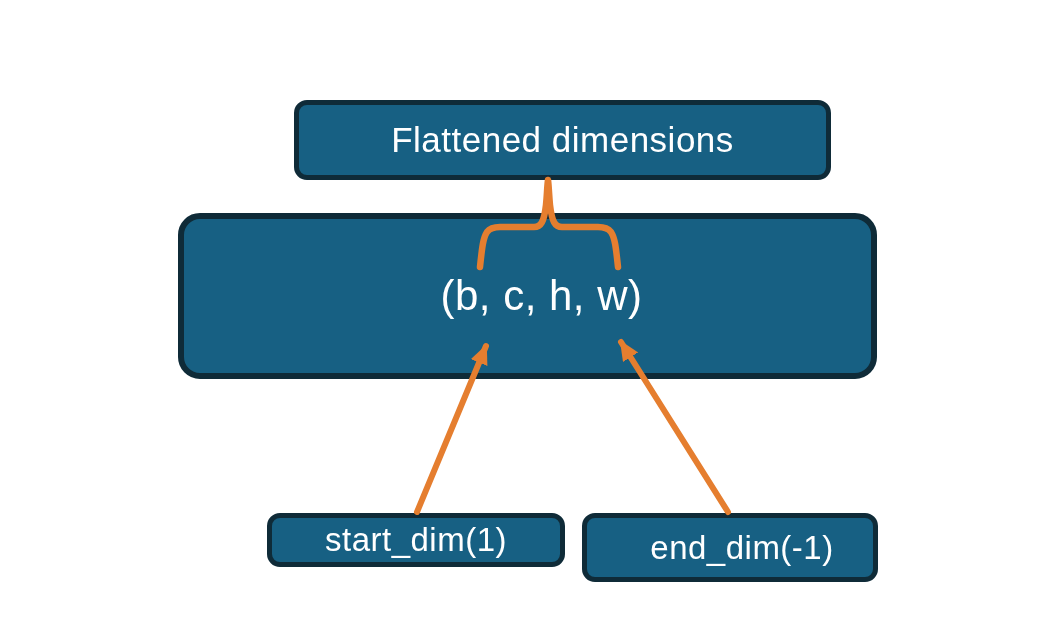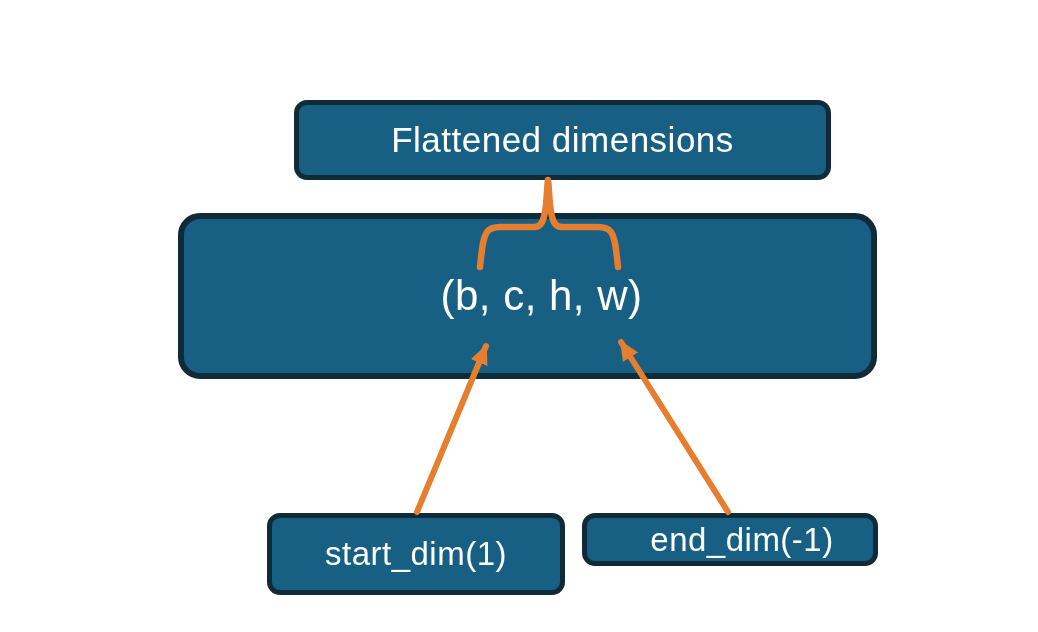--- a/index.html
+++ b/index.html
@@ -45,27 +45,27 @@
   #tensor-node {
     left: 178px; top: 213px;
     width: 699px; height: 166px;
     border-width: 6px;
     border-radius: 22px;
     font-size: 42px;
     padding-left: 28px;
   }
   #start-node {
     left: 267px; top: 513px;
-    width: 298px; height: 82px;
+    width: 298px; height: 54px;
     border-radius: 13px;
     font-size: 33px;
   }
   #end-node {
     left: 582px; top: 513px;
-    width: 296px; height: 53px;
+    width: 296px; height: 69px;
     border-radius: 13px;
     font-size: 33px;
     padding-left: 24px;
   }
   #connector-layer {
     position: absolute;
     left: 0; top: 0;
     width: 1038px; height: 632px;
     pointer-events: none;
     z-index: 5;

